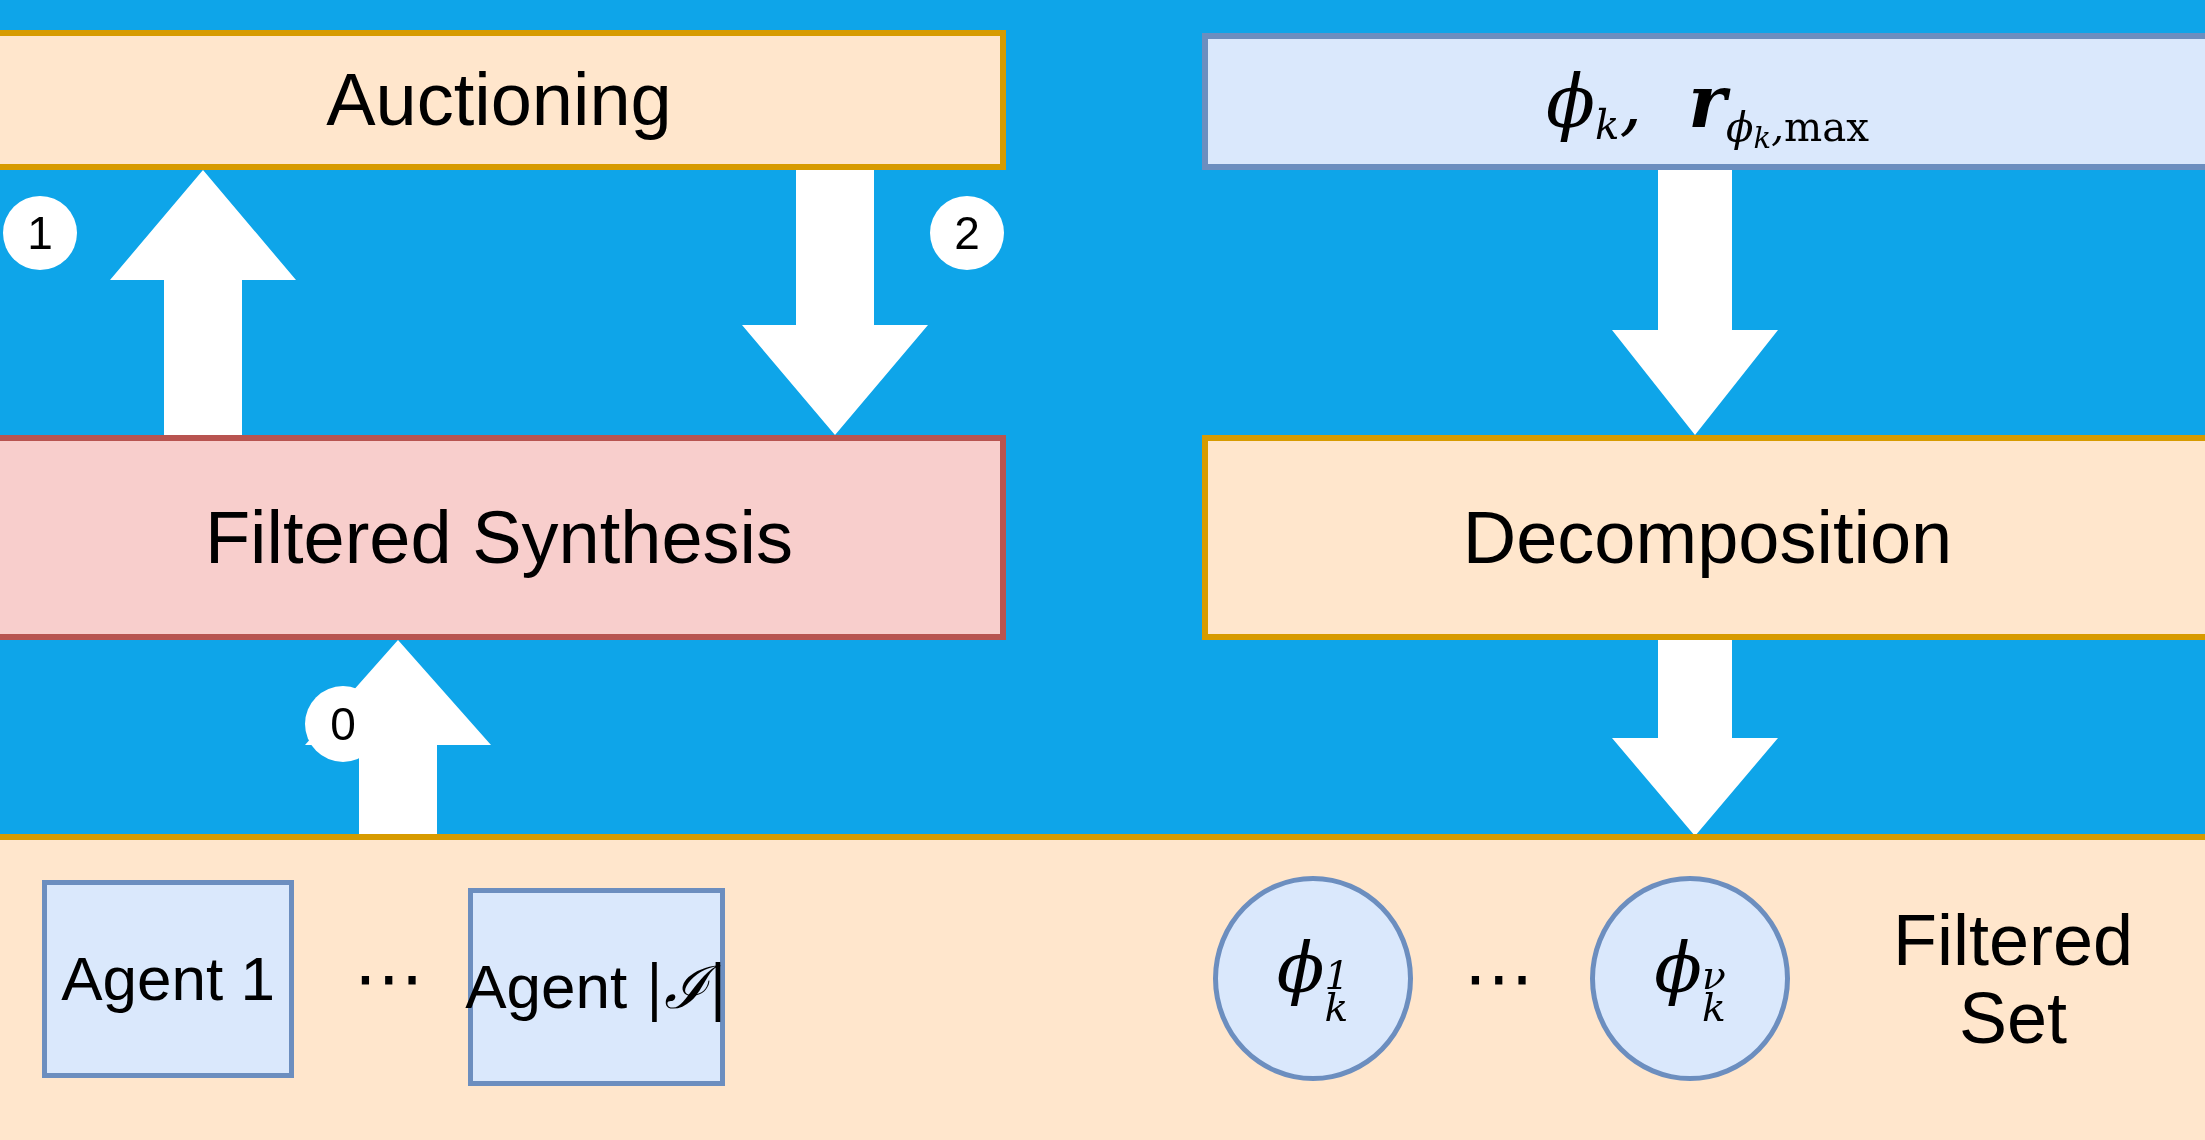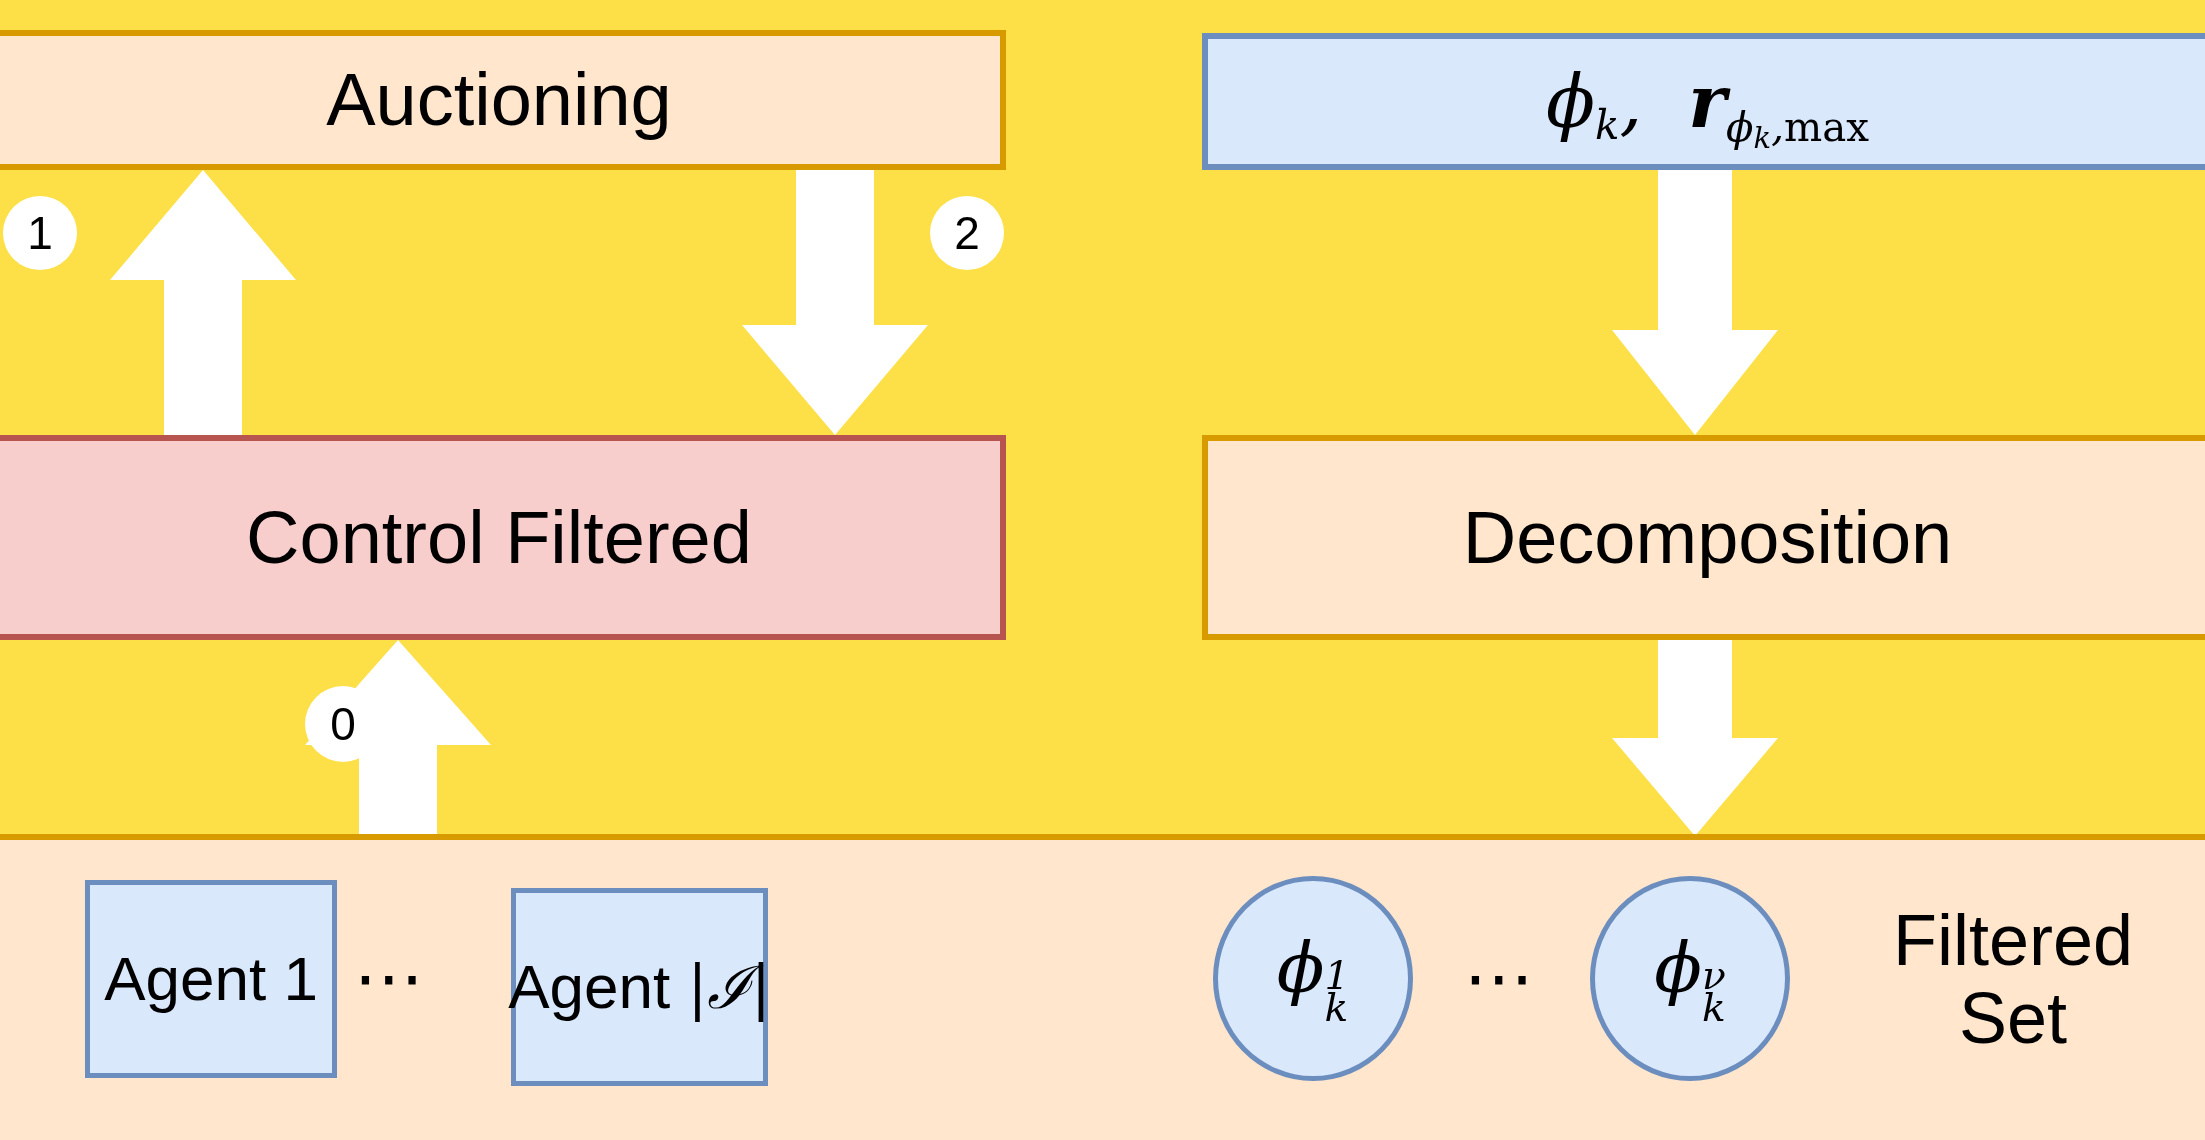--- a/index.html
+++ b/index.html
@@ -4,21 +4,21 @@
 <style>
   html, body {
     margin: 0;
     padding: 0;
     background: #000000;
   }
   #canvas {
     position: relative;
     width: 2205px;
     height: 1140px;
-    background: #fde047;
+    background: #0ea5e9;
     overflow: hidden;
     font-family: "Liberation Sans", sans-serif;
   }
   .node {
     position: absolute;
     box-sizing: border-box;
     display: flex;
     align-items: center;
     justify-content: center;
     color: #000000;
@@ -103,21 +103,20 @@
 
   
   .sub-box {
     position: absolute;
     box-sizing: border-box;
     background: #dae8fc;
     border: 5px solid #6c8ebf;
     display: flex;
     align-items: center;
     justify-content: center;
-    margin-left: 43px;
   }
   .sub-circle {
     position: absolute;
     box-sizing: border-box;
     background: #dae8fc;
     border: 5px solid #6c8ebf;
     border-radius: 50%;
     display: flex;
     align-items: center;
     justify-content: center;
@@ -153,21 +152,21 @@
     <span class="label-plain">Auctioning</span>
   </div>
 
   <div class="node node-blue" style="left:1202px; top:33px; width:1011px; height:137px;">
     <span class="math" style="font-size:72px;">
       <span>ϕ</span><span class="dn">k</span><span>,</span>&nbsp;&nbsp;<span style="font-weight:700;">r</span><span class="dn" style="top:0.34em;"><span>ϕ</span><span style="font-size:0.72em; position:relative; top:0.26em;">k</span><span>,</span><span class="rm">max</span></span>
     </span>
   </div>
 
   <div class="node node-red" style="left:-8px; top:435px; width:1014px; height:205px;">
-    <span class="label-plain">Control Filtered</span>
+    <span class="label-plain">Filtered Synthesis</span>
   </div>
 
   <div class="node node-orange" style="left:1202px; top:435px; width:1011px; height:205px;">
     <span class="label-plain">Decomposition</span>
   </div>
 
   <div class="arrow" style="left:110px; top:170px;">
     <svg width="186" height="265" viewBox="0 0 186 265">
       <polygon points="93,0 186,110 132,110 132,265 54,265 54,110 0,110" fill="#ffffff"></polygon>
     </svg>

